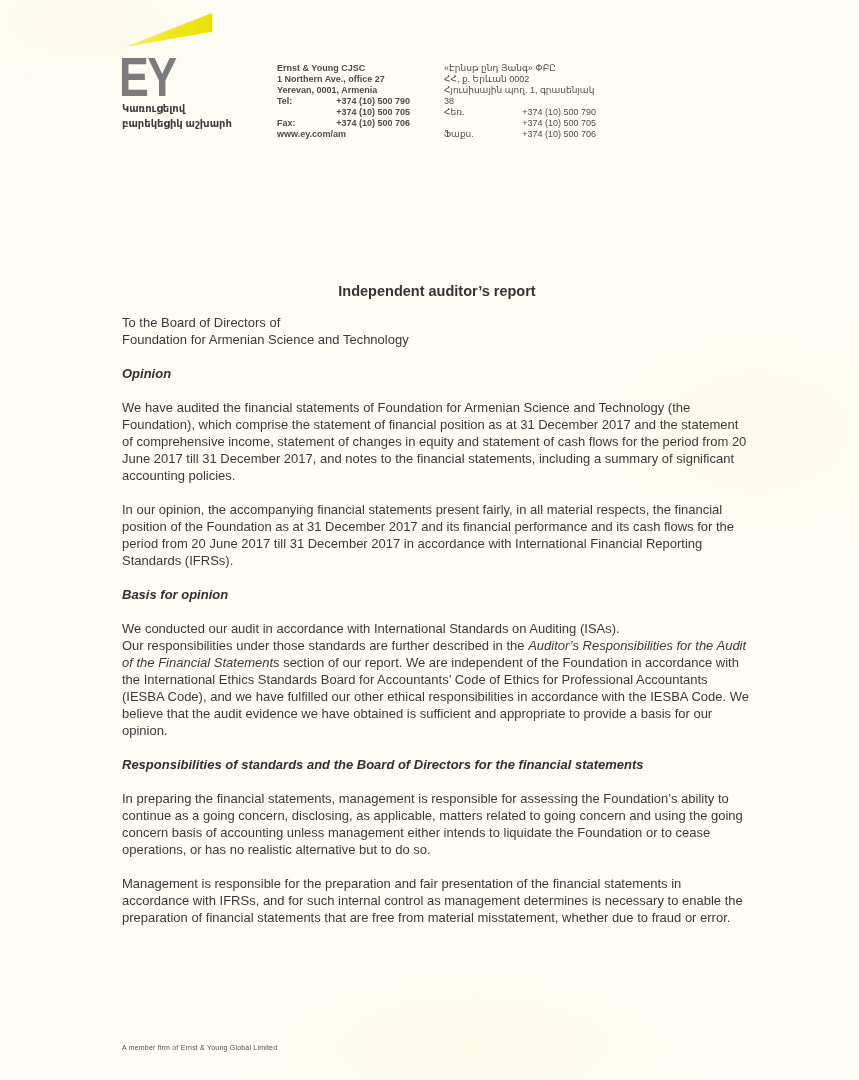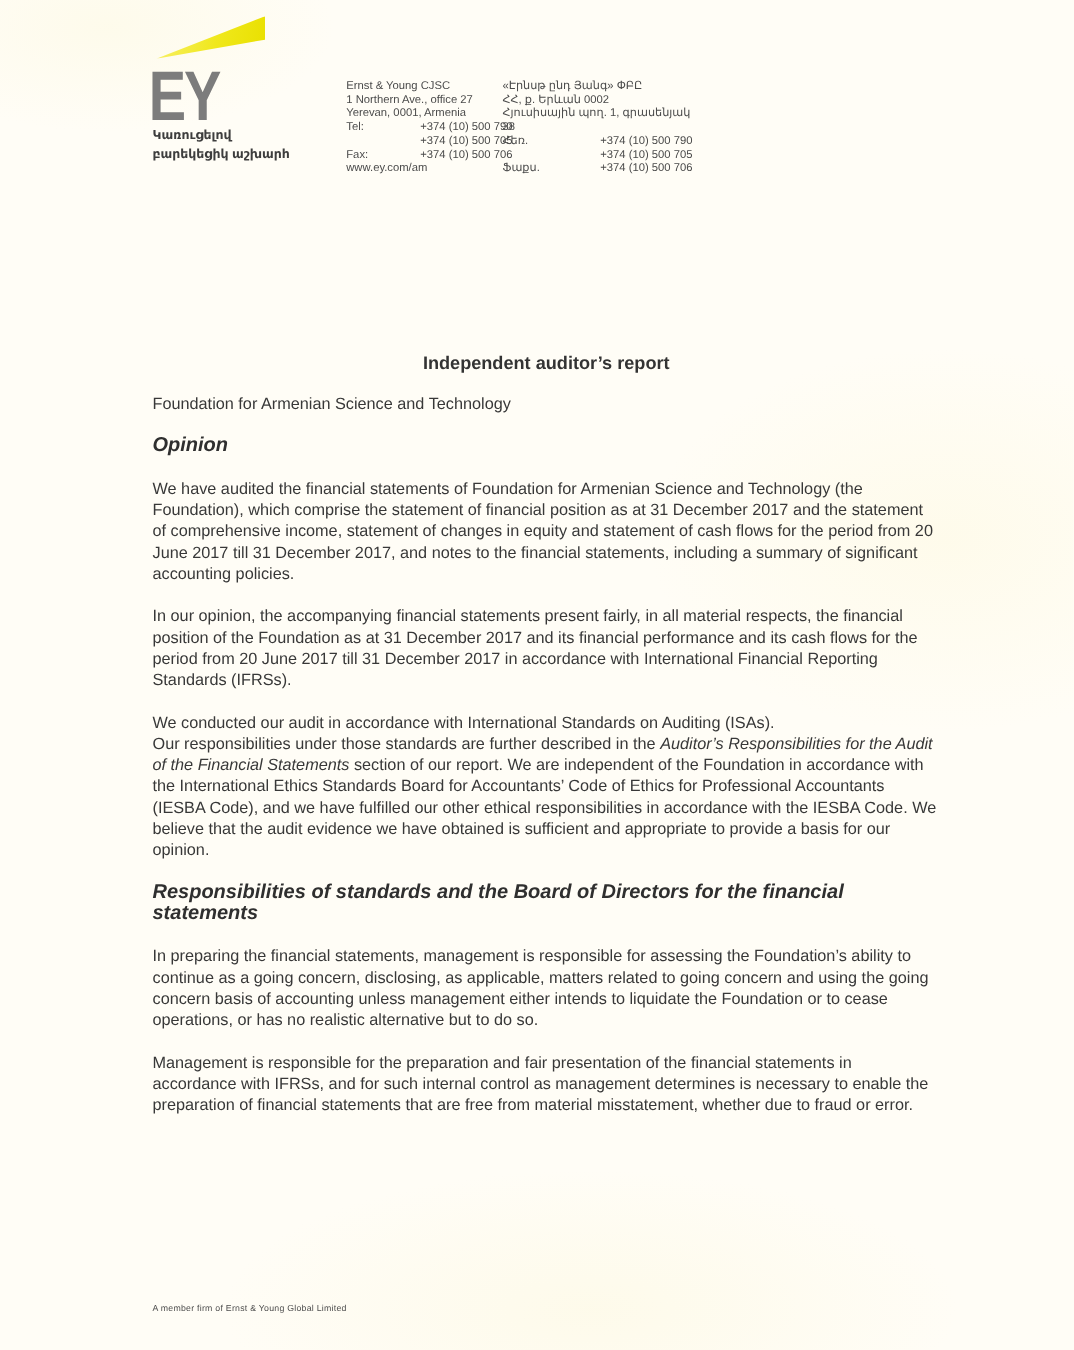--- a/index.html
+++ b/index.html
@@ -32,41 +32,41 @@
     transform: scaleX(0.8); transform-origin: left top;
   }
   .logo-tagline {
     position: absolute; left: 122px; top: 101px;
     font-size: 10px; font-weight: bold; line-height: 15px; color: #3d3d3d;
   }
   .contact-col {
     position: absolute; top: 63px;
     font-size: 9px; line-height: 11px; color: #4a4a4a;
   }
-  .contact-en { left: 277px; width: 133px; }
-  .contact-am { left: 402px; width: 152px; }
+  .contact-en { left: 277px; width: 133px; font-weight: bold; }
+  .contact-am { left: 444px; width: 152px; }
   .contact-row { display: flex; justify-content: space-between; gap: 30px; }
   .contact-row .lbl { flex: 0 0 auto; }
   .contact-row .val { flex: 0 0 auto; }
 
   
   .title-wrap {
     position: absolute; left: 122px; top: 258px; width: 630px;
     text-align: center;
     margin-top: 24px;
   }
   .title { font-size: 14.5px; font-weight: bold; color: #333; }
 
   .content {
     position: absolute; left: 122px; top: 314px; width: 630px;
     font-size: 13px; line-height: 17px; color: #383838;
   }
   .content p, .content h3, .content .addressee { margin: 0 0 17px 0; }
   .content h3 {
-    font-size: 16px; font-weight: bold; font-style: italic; color: #2f2f2f;
+    font-size: 13px; font-weight: bold; font-style: italic; color: #2f2f2f;
   }
   .italic { font-style: italic; }
 
   .page-footer {
     position: absolute; left: 122px; top: 1044px;
     font-size: 7px; letter-spacing: 0.2px; color: #4d4d4d;
   }
 </style>
 </head>
 <body>
@@ -117,29 +117,31 @@
   </div>
 </div>
 
 <div class="title-wrap">
   <span class="title">Independent auditor’s report</span>
 </div>
 
 <div class="content">
 
   <div class="addressee">
+    <div>To the Board of Directors of</div>
     <div>Foundation for Armenian Science and Technology</div>
   </div>
 
   <h3>Opinion</h3>
 
   <p>We have audited the financial statements of Foundation for Armenian Science and Technology (the Foundation), which comprise the statement of financial position as at 31 December 2017 and the statement of comprehensive income, statement of changes in equity and statement of cash flows for the period from 20 June 2017 till 31 December 2017, and notes to the financial statements, including a summary of significant accounting policies.</p>
 
   <p>In our opinion, the accompanying financial statements present fairly, in all material respects, the financial position of the Foundation as at 31 December 2017 and its financial performance and its cash flows for the period from 20 June 2017 till 31 December 2017 in accordance with International Financial Reporting Standards (IFRSs).</p>
 
+  <h3>Basis for opinion</h3>
 
   <p><span>We conducted our audit in accordance with International Standards on Auditing (ISAs).</span><br><span>Our responsibilities under those standards are further described in the </span><span class="italic">Auditor’s Responsibilities for the Audit of the Financial Statements</span><span> section of our report. We are independent of the Foundation in accordance with the International Ethics Standards Board for Accountants’ Code of Ethics for Professional Accountants (IESBA Code), and we have fulfilled our other ethical responsibilities in accordance with the IESBA Code. We believe that the audit evidence we have obtained is sufficient and appropriate to provide a basis for our opinion.</span></p>
 
   <h3>Responsibilities of standards and the Board of Directors for the financial statements</h3>
 
   <p>In preparing the financial statements, management is responsible for assessing the Foundation’s ability to continue as a going concern, disclosing, as applicable, matters related to going concern and using the going concern basis of accounting unless management either intends to liquidate the Foundation or to cease operations, or has no realistic alternative but to do so.</p>
 
   <p>Management is responsible for the preparation and fair presentation of the financial statements in accordance with IFRSs, and for such internal control as management determines is necessary to enable the preparation of financial statements that are free from material misstatement, whether due to fraud or error.</p>
 
 

